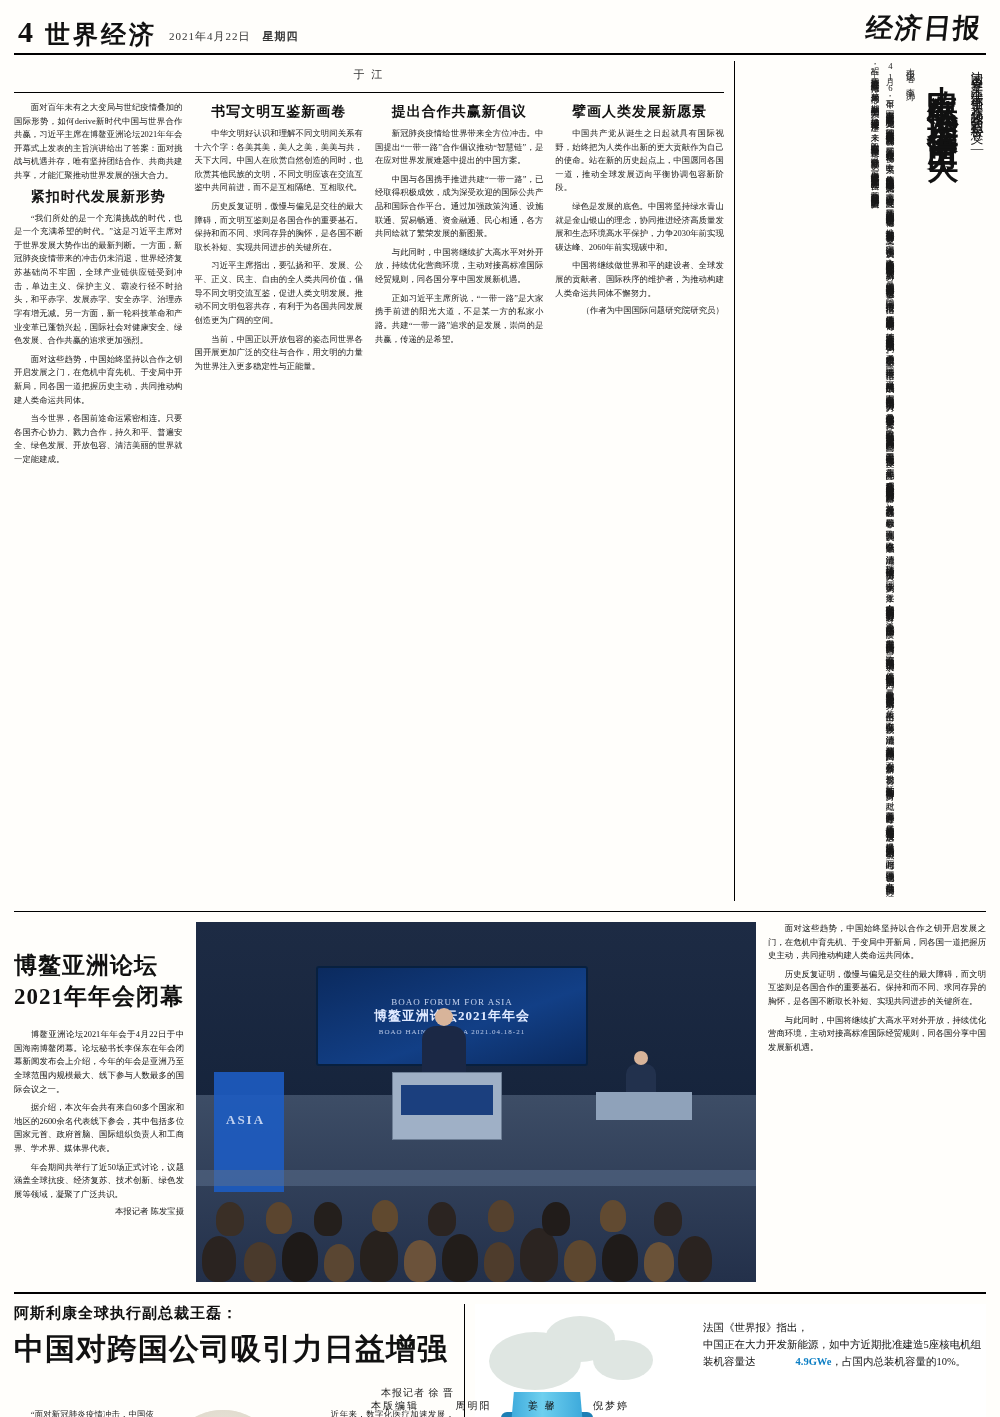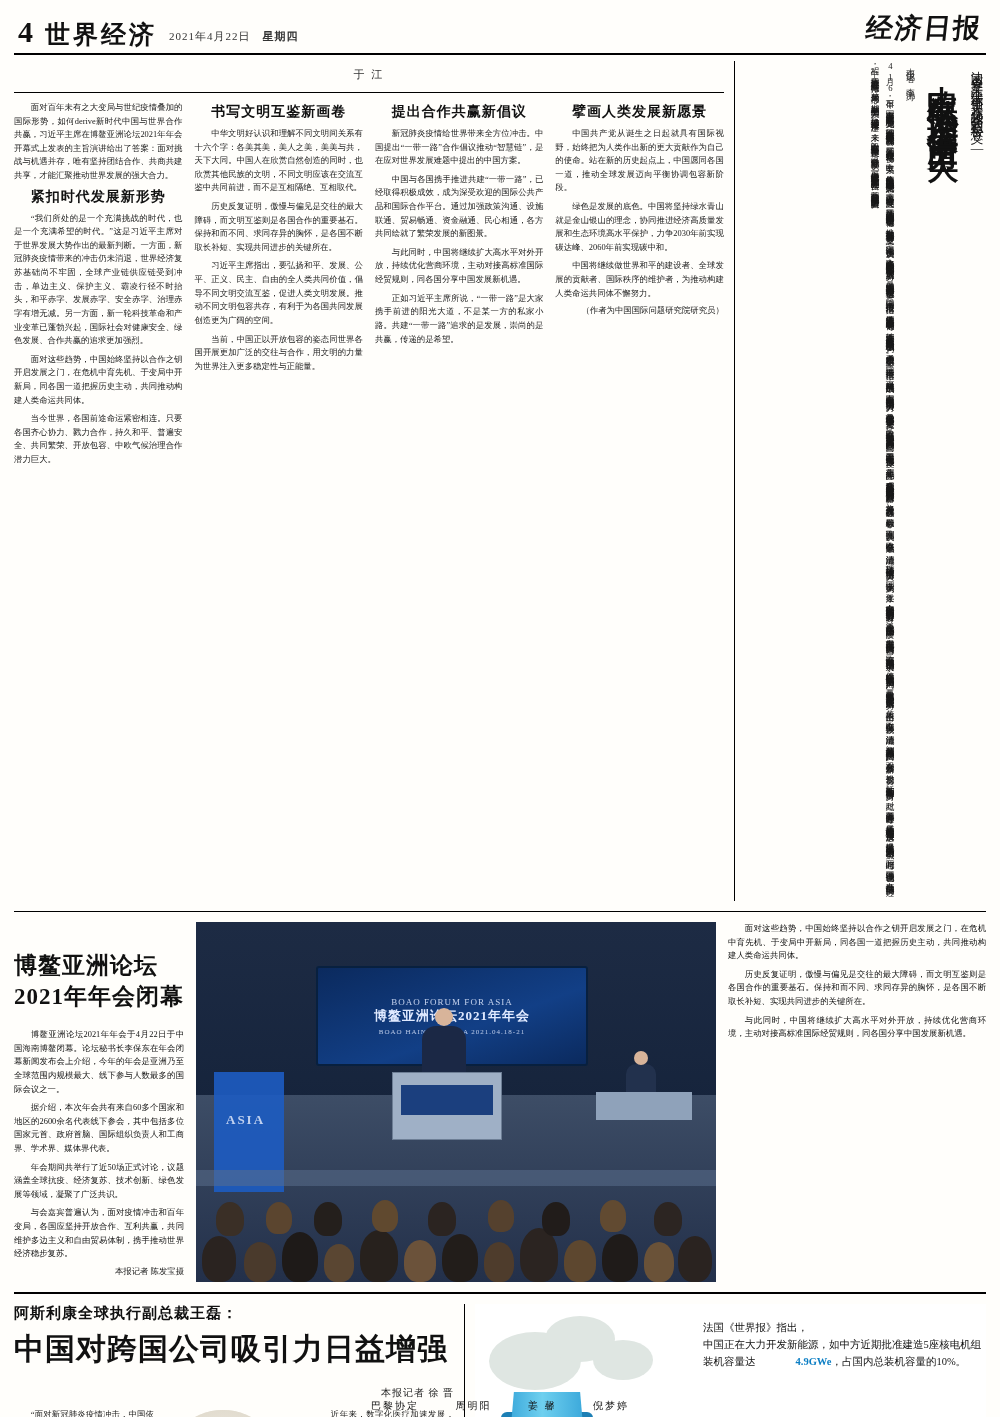--- a/index.html
+++ b/index.html
@@ -61,21 +61,21 @@
     writing-mode:vertical-rl;text-orientation:upright;
     font-size:8.6px;line-height:1.75;letter-spacing:0.5px;
     height:820px;text-align:justify;color:#1a1a1a;
   }
 
   
   .midband{display:flex;gap:12px;margin-top:10px;border-top:1px solid #000;padding-top:10px;}
   .mid-left{width:170px;}
   .forum-title{font-size:23px;font-weight:bold;line-height:1.35;letter-spacing:1px;margin:28px 0 16px 0;}
   .photo{
-    width:520px;height:360px;position:relative;overflow:hidden;background:#7dd3fc;
+    width:560px;height:360px;position:relative;overflow:hidden;background:#7dd3fc;
   }
   .photo .floor{position:absolute;left:0;right:0;bottom:0;height:52%;
     background:linear-gradient(#3d4d66,#23304a);}
   .photo .wall{position:absolute;left:0;right:0;top:0;height:50%;
     background:linear-gradient(#1d2b44,#16243c);}
   .photo .screen{
     position:absolute;left:120px;top:44px;width:268px;height:96px;border-radius:3px;
     background:linear-gradient(160deg,#0b2a5e,#123f86 60%,#0b2a5e);
     border:2px solid #08203f;display:flex;flex-direction:column;align-items:center;justify-content:center;
     color:#dfe9ff;
@@ -155,21 +155,21 @@
       <div class="byline-c">于 江</div>
       <div class="rule"></div>
 
       <div class="cols4">
 
         <div class="col">
           <p class="body">面对百年未有之大变局与世纪疫情叠加的国际形势，如何derive新时代中国与世界合作共赢，习近平主席在博鳌亚洲论坛2021年年会开幕式上发表的主旨演讲给出了答案：面对挑战与机遇并存，唯有坚持团结合作、共商共建共享，才能汇聚推动世界发展的强大合力。</p>
           <div class="sub-head">紧扣时代发展新形势</div>
           <p class="body">“我们所处的是一个充满挑战的时代，也是一个充满希望的时代。”这是习近平主席对于世界发展大势作出的最新判断。一方面，新冠肺炎疫情带来的冲击仍未消退，世界经济复苏基础尚不牢固，全球产业链供应链受到冲击，单边主义、保护主义、霸凌行径不时抬头，和平赤字、发展赤字、安全赤字、治理赤字有增无减。另一方面，新一轮科技革命和产业变革已蓬勃兴起，国际社会对健康安全、绿色发展、合作共赢的追求更加强烈。</p>
           <p class="body">面对这些趋势，中国始终坚持以合作之钥开启发展之门，在危机中育先机、于变局中开新局，同各国一道把握历史主动，共同推动构建人类命运共同体。</p>
-          <p class="body">当今世界，各国前途命运紧密相连。只要各国齐心协力、戮力合作，持久和平、普遍安全、共同繁荣、开放包容、中欧气候治理合作潜力巨大。</p>
+          <p class="body">当今世界，各国前途命运紧密相连。只要各国齐心协力、戮力合作，持久和平、普遍安全、绿色发展、开放包容、清洁美丽的世界就一定能建成。</p>
         </div>
 
         <div class="col">
           <div class="sub-head">书写文明互鉴新画卷</div>
           <p class="body">中华文明好认识和理解不同文明间关系有十六个字：各美其美，美人之美，美美与共，天下大同。中国人在欣赏自然创造的同时，也欣赏其他民族的文明，不同文明应该在交流互鉴中共同前进，而不是互相隔绝、互相取代。</p>
           <p class="body">历史反复证明，傲慢与偏见是交往的最大障碍，而文明互鉴则是各国合作的重要基石。保持和而不同、求同存异的胸怀，是各国不断取长补短、实现共同进步的关键所在。</p>
           <p class="body">习近平主席指出，要弘扬和平、发展、公平、正义、民主、自由的全人类共同价值，倡导不同文明交流互鉴，促进人类文明发展。推动不同文明包容共存，有利于为各国共同发展创造更为广阔的空间。</p>
           <p class="body">当前，中国正以开放包容的姿态同世界各国开展更加广泛的交往与合作，用文明的力量为世界注入更多稳定性与正能量。</p>
         </div>
 
@@ -205,21 +205,20 @@
   <div class="midband">
     <div class="mid-left">
       <div class="forum-title">
         <div>博鳌亚洲论坛</div>
         <div>2021年年会闭幕</div>
       </div>
       <div class="forum-body">
         <p>博鳌亚洲论坛2021年年会于4月22日于中国海南博鳌闭幕。论坛秘书长李保东在年会闭幕新闻发布会上介绍，今年的年会是亚洲乃至全球范围内规模最大、线下参与人数最多的国际会议之一。</p>
         <p>据介绍，本次年会共有来自60多个国家和地区的2600余名代表线下参会，其中包括多位国家元首、政府首脑、国际组织负责人和工商界、学术界、媒体界代表。</p>
         <p>年会期间共举行了近50场正式讨论，议题涵盖全球抗疫、经济复苏、技术创新、绿色发展等领域，凝聚了广泛共识。</p>
-        <p>与会嘉宾普遍认为，面对疫情冲击和百年变局，各国应坚持开放合作、互利共赢，共同维护多边主义和自由贸易体制，携手推动世界经济稳步复苏。</p>
         <div class="sig">本报记者 陈发宝摄</div>
       </div>
     </div>
 
     <div class="photo">
       <div class="wall"></div>
       <div class="floor"></div>
       <div class="banner"></div>
       <div class="screen">
         <div class="s1">BOAO FORUM FOR ASIA</div>
@@ -309,19 +308,19 @@
           <span>法国《世界报》指出，</span><br>
           <span>中国正在大力开发新能源，如中方近期批准建造5座核电机组，总装机容量达</span><span class="hl">4.9GWe</span><span>，占国内总装机容量的10%。</span>
         </div>
 
       </div>
 
     </div>
   </div>
 
   <div class="footer">
-    <span>巴黎协定</span>
+    <span>本版编辑</span>
     <span>周明阳</span>
     <span>姜 馨</span>
     <span>倪梦婷</span>
   </div>
 
 </div>
 
 </body></html>

